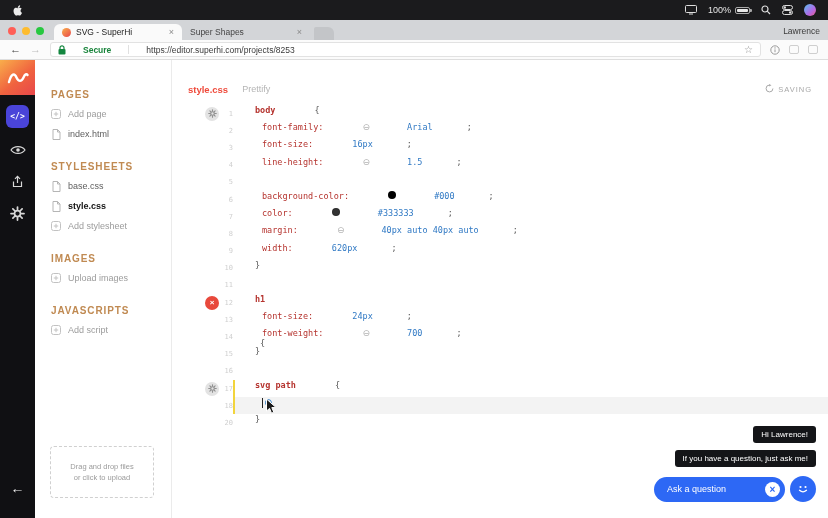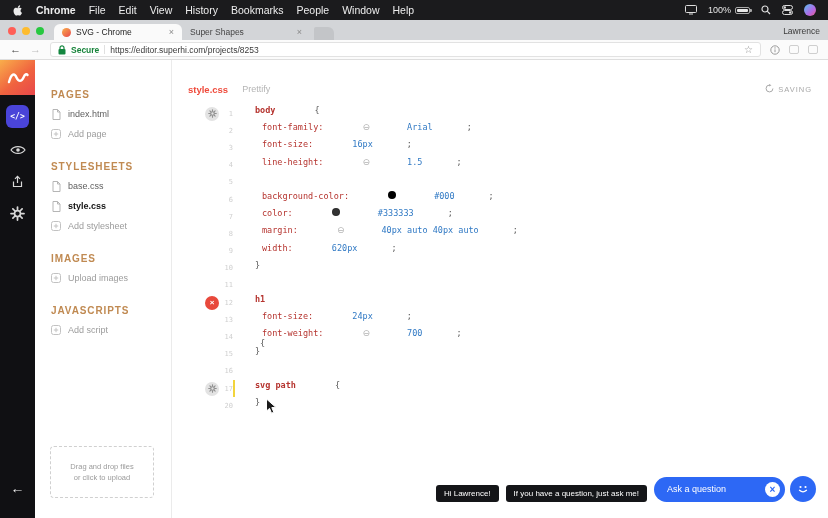--- a/index.html
+++ b/index.html
@@ -31,21 +31,21 @@
   .favicon { width:9px; height:9px; border-radius:50%; background:linear-gradient(140deg,#f9ae4b,#e8474b); flex:0 0 auto; }
   .tab-title { flex:1; white-space:nowrap; overflow:hidden; }
   .tab-close { color:#8a8a8a; font-size:9px; }
   .newtab { width:20px; height:13px; background:#c3c5c8; border-radius:2px 6px 0 0; margin:0 0 0 4px; }
   .profile { margin-left:auto; font-size:8.5px; color:#3b3b3b; margin-bottom:4px; }
 
   
   .addressbar { height:20px; display:flex; align-items:center; background:#fbfbfb; padding:0 10px; gap:9px; border-bottom:1px solid #dedede; flex:0 0 auto; }
   .nav { font-size:11px; line-height:1; color:#3d3d3d; }
   .nav.disabled { color:#bdbdbd; }
-  .urlbar { flex:1; height:15px; border:1px solid #e2e2e2; border-radius:3px; background:#fff; display:flex; align-items:center; gap:5px; padding:0 7px; }
+  .urlbar { flex:1; height:15px; border:1px solid #e2e2e2; border-radius:3px; background:#fff; display:flex; align-items:center; gap:17px; padding:0 7px; }
   .secure { color:#18843b; font-size:8.5px; font-weight:bold; }
   .url-div { width:1px; height:9px; background:#e0e0e0; }
   .url { color:#3a3a3a; font-size:8.5px; flex:1; white-space:nowrap; overflow:hidden; }
   .star { color:#8f8f8f; font-size:10px; }
   .bar-icon { display:flex; align-items:center; }
   .bar-icon.sq { width:10px; height:9px; border:1px solid #cfcfcf; border-radius:2px; }
 
   
   .app { display:flex; flex:1; min-height:0; }
 
@@ -88,50 +88,39 @@
   .tok-prop { color:#b5332e; }
   .tok-val { color:#3079c4; }
   .tok-pun { color:#555; }
   .adj { color:#b3b3b3; font-size:9px; margin-right:3px; font-family:"DejaVu Sans",sans-serif; }
   .swatch { width:8px; height:8px; border-radius:50%; display:inline-block; margin-right:4px; border:1px solid rgba(0,0,0,0.15); }
   .addtok { display:flex; align-items:center; }
   .caret { width:1px; height:10px; background:#222; margin-right:1px; }
   .addicon { color:#2f7cc4; font-size:10px; font-family:"DejaVu Sans",sans-serif; }
 
   
-  .chat { position:absolute; right:12px; bottom:16px; display:flex; align-items:flex-end; gap:7px; z-index:50; }
+  .chat { position:absolute; right:12px; bottom:16px; display:flex; flex-direction:column; align-items:flex-end; gap:7px; z-index:50; }
   .tooltip { background:#141518; color:#fff; font-size:8px; padding:4px 8px; border-radius:3px; }
   .chat-row { display:flex; align-items:center; gap:5px; margin-top:2px; }
   .chat-pill { background:#2d68f5; width:131px; height:25px; border-radius:13px; display:flex; align-items:center; justify-content:space-between; padding:0 5px 0 13px; color:#fff; font-size:9px; }
   .chat-x { background:#fff; color:#2d68f5; width:15px; height:15px; border-radius:50%; display:flex; align-items:center; justify-content:center; font-size:10px; font-weight:bold; }
   .chat-avatar { width:26px; height:26px; border-radius:50%; background:#2d68f5; display:flex; align-items:center; justify-content:center; }
 
   .cursor { position:absolute; left:265px; top:398px; z-index:99; pointer-events:none; }
 </style>
 </head>
 <body>
 
 <div class="menubar">
   <div class="menubar-left">
     <span class="apple">
       <svg width="11" height="13" viewBox="0 0 14 17">
           <path fill="#ececec" d="M9.6 4.2c.5-.6 1-1.5.8-2.5-.8.1-1.8.6-2.3 1.2-.5.6-.9 1.5-.8 2.4.9.1 1.8-.5 2.3-1.1zM11 8.8c0-1.8 1.5-2.6 1.5-2.6-.8-1.2-2-1.3-2.5-1.4-1.1-.1-2 .6-2.6.6-.5 0-1.3-.6-2.2-.6-1.1 0-2.2.7-2.8 1.7C1.2 8.6 2 11.8 3.2 13.5c.6.8 1.3 1.8 2.2 1.7.9 0 1.2-.6 2.2-.6s1.3.6 2.2.6c.9 0 1.5-.8 2.1-1.7.7-1 1-1.9 1-2-.1 0-1.9-.7-1.9-2.7z"></path>
         </svg>
     </span>
-    <span id="menu-items">
-        <span class="menu-item bold">Chrome</span>
-        <span class="menu-item">File</span>
-        <span class="menu-item">Edit</span>
-        <span class="menu-item">View</span>
-        <span class="menu-item">History</span>
-        <span class="menu-item">Bookmarks</span>
-        <span class="menu-item">People</span>
-        <span class="menu-item">Window</span>
-        <span class="menu-item">Help</span>
-      </span>
   </div>
   <div class="menubar-right">
     <span class="st-icon">
       <svg width="12" height="10" viewBox="0 0 12 10">
           <rect x="0.5" y="0.5" width="11" height="7" rx="1" fill="none" stroke="#ddd"></rect>
           <line x1="4" y1="9" x2="8" y2="9" stroke="#ddd"></line>
         </svg>
     </span>
     <span class="battery-wrap">
       <span>100%</span>
@@ -159,21 +148,21 @@
 
 <div class="tabstrip">
   <div class="traffic">
     <span class="light red"></span>
     <span class="light yellow"></span>
     <span class="light green"></span>
   </div>
   <div id="tabs">
       <div class="tab active">
         <span class="favicon"></span>
-        <span class="tab-title">SVG - Chrome</span>
+        <span class="tab-title">SVG - SuperHi</span>
         <span class="tab-close">×</span>
       </div>
       <div class="tab">
         <span class="tab-title">Super Shapes</span>
         <span class="tab-close">×</span>
       </div>
     </div>
   <div class="newtab"></div>
   <div class="profile">Lawrence</div>
 </div>
@@ -248,38 +237,38 @@
             <circle cx="6" cy="6" r="2.4" fill="none" stroke="#d8d8d8" stroke-width="1.4"></circle>
           </svg>
       </span>
     </div>
     <div class="rail-slot back-slot">←</div>
   </div>
 
   <div class="panel">
     <div id="sections">
         <div class="section-label">PAGES</div>
-        <div class="file-item">
-          <span class="fi-icon">
-            <svg width="9" height="11" viewBox="0 0 9 11">
-              <path d="M1 0.5 H5.5 L8 3 V10.5 H1 Z" fill="none" stroke="#b5b5b5"></path>
-              <path d="M5.5 0.5 V3 H8" fill="none" stroke="#b5b5b5"></path>
-            </svg>
-          </span>
-          <span>index.html</span>
-        </div>
         <div class="file-item adder">
           <span class="fi-icon">
             <svg width="10" height="10" viewBox="0 0 10 10">
               <rect x="0.5" y="0.5" width="9" height="9" rx="2" fill="none" stroke="#c2c2c2"></rect>
               <line x1="5" y1="2.8" x2="5" y2="7.2" stroke="#c2c2c2"></line>
               <line x1="2.8" y1="5" x2="7.2" y2="5" stroke="#c2c2c2"></line>
             </svg>
           </span>
           <span>Add page</span>
+        </div>
+        <div class="file-item">
+          <span class="fi-icon">
+            <svg width="9" height="11" viewBox="0 0 9 11">
+              <path d="M1 0.5 H5.5 L8 3 V10.5 H1 Z" fill="none" stroke="#b5b5b5"></path>
+              <path d="M5.5 0.5 V3 H8" fill="none" stroke="#b5b5b5"></path>
+            </svg>
+          </span>
+          <span>index.html</span>
         </div>
         <div class="section-label">STYLESHEETS</div>
         <div class="file-item">
           <span class="fi-icon">
             <svg width="9" height="11" viewBox="0 0 9 11">
               <path d="M1 0.5 H5.5 L8 3 V10.5 H1 Z" fill="none" stroke="#b5b5b5"></path>
               <path d="M5.5 0.5 V3 H8" fill="none" stroke="#b5b5b5"></path>
             </svg>
           </span>
           <span>base.css</span>
@@ -459,20 +448,25 @@
                   <line x1="2.5" y1="9.5" x2="3.8" y2="8.2"></line>
                   <line x1="8.2" y1="3.8" x2="9.5" y2="2.5"></line>
                 </g>
                 <circle cx="6" cy="6" r="2.4" fill="none" stroke="#8f8f8f" stroke-width="1.5"></circle>
               </svg>
             </span>
           </span>
           <span class="linenum">17</span>
           <span class="line-body" style="padding-left: 20px;"><span class="tok-sel">svg path</span><span class="tok-pun"> {</span></span>
         </div>
+        <div class="code-line current bar">
+          <span class="gutter"></span>
+          <span class="linenum">18</span>
+          <span class="line-body" style="padding-left: 27px;"><span class="addtok"><span class="caret"></span><span class="addicon">⊕</span></span></span>
+        </div>
         <div class="code-line">
           <span class="gutter"></span>
           <span class="linenum">20</span>
           <span class="line-body" style="padding-left: 20px;"><span class="tok-pun">}</span></span>
         </div>
       </div>
   </div>
 </div>
 
 <div class="chat">

